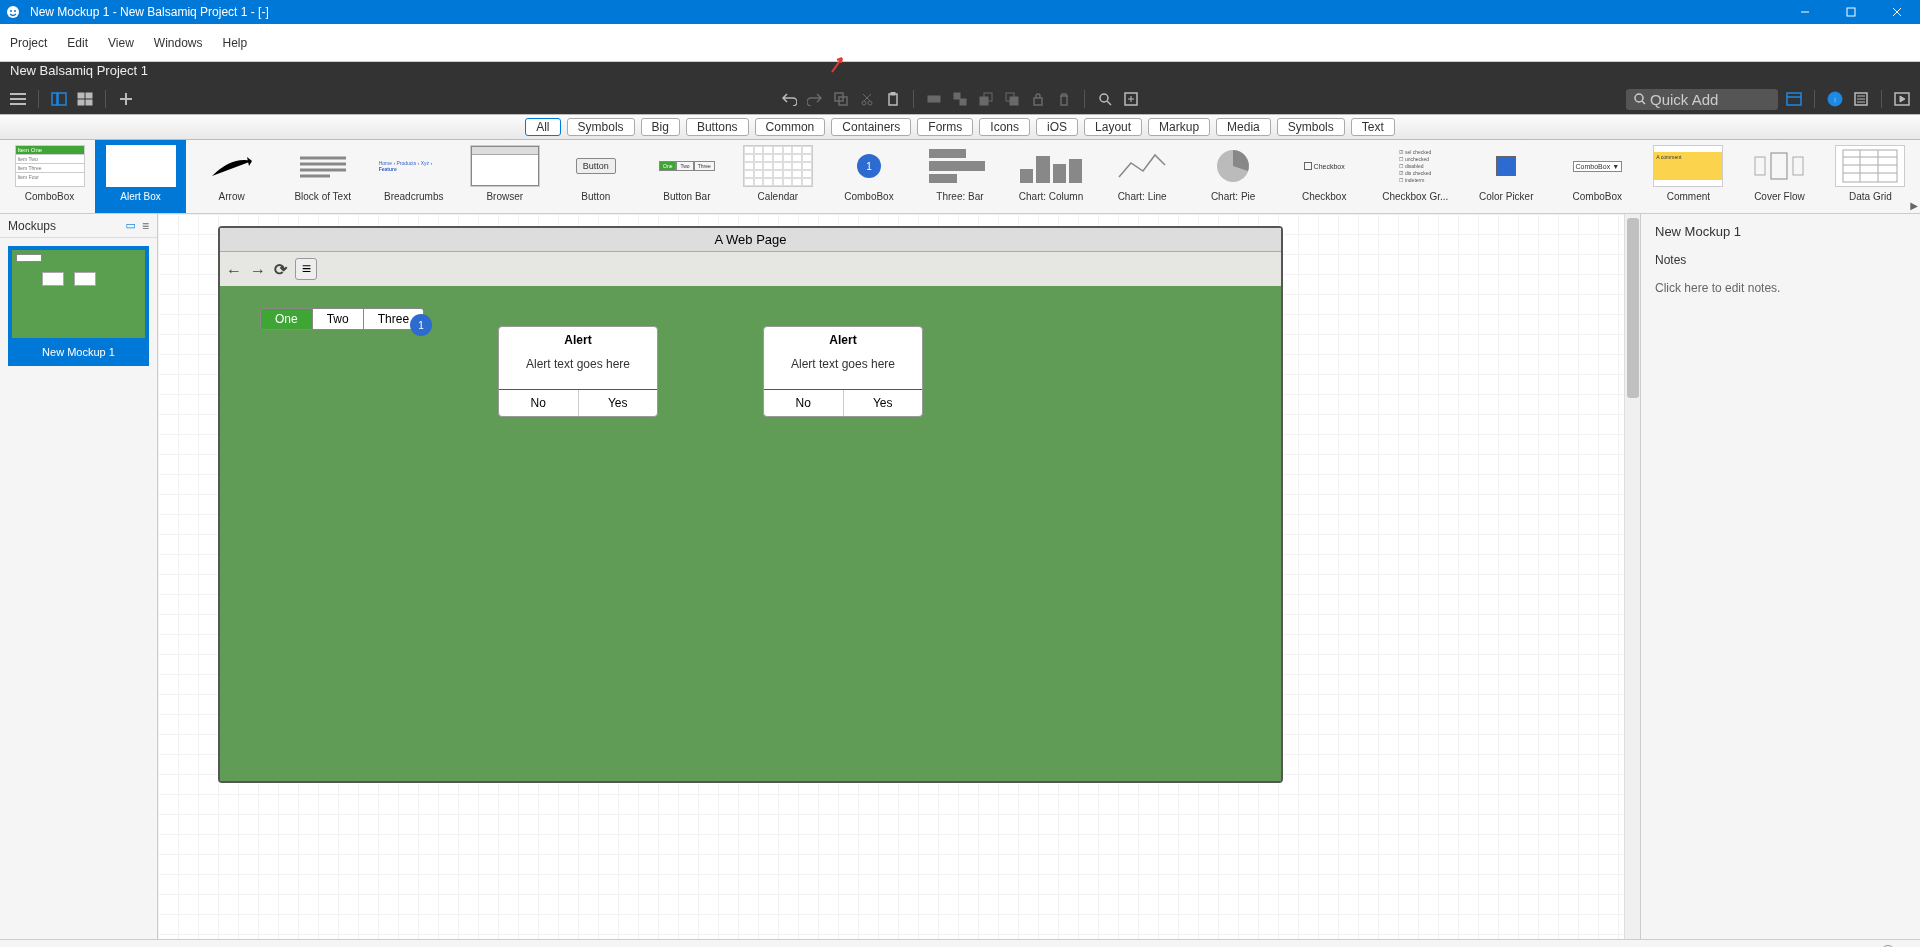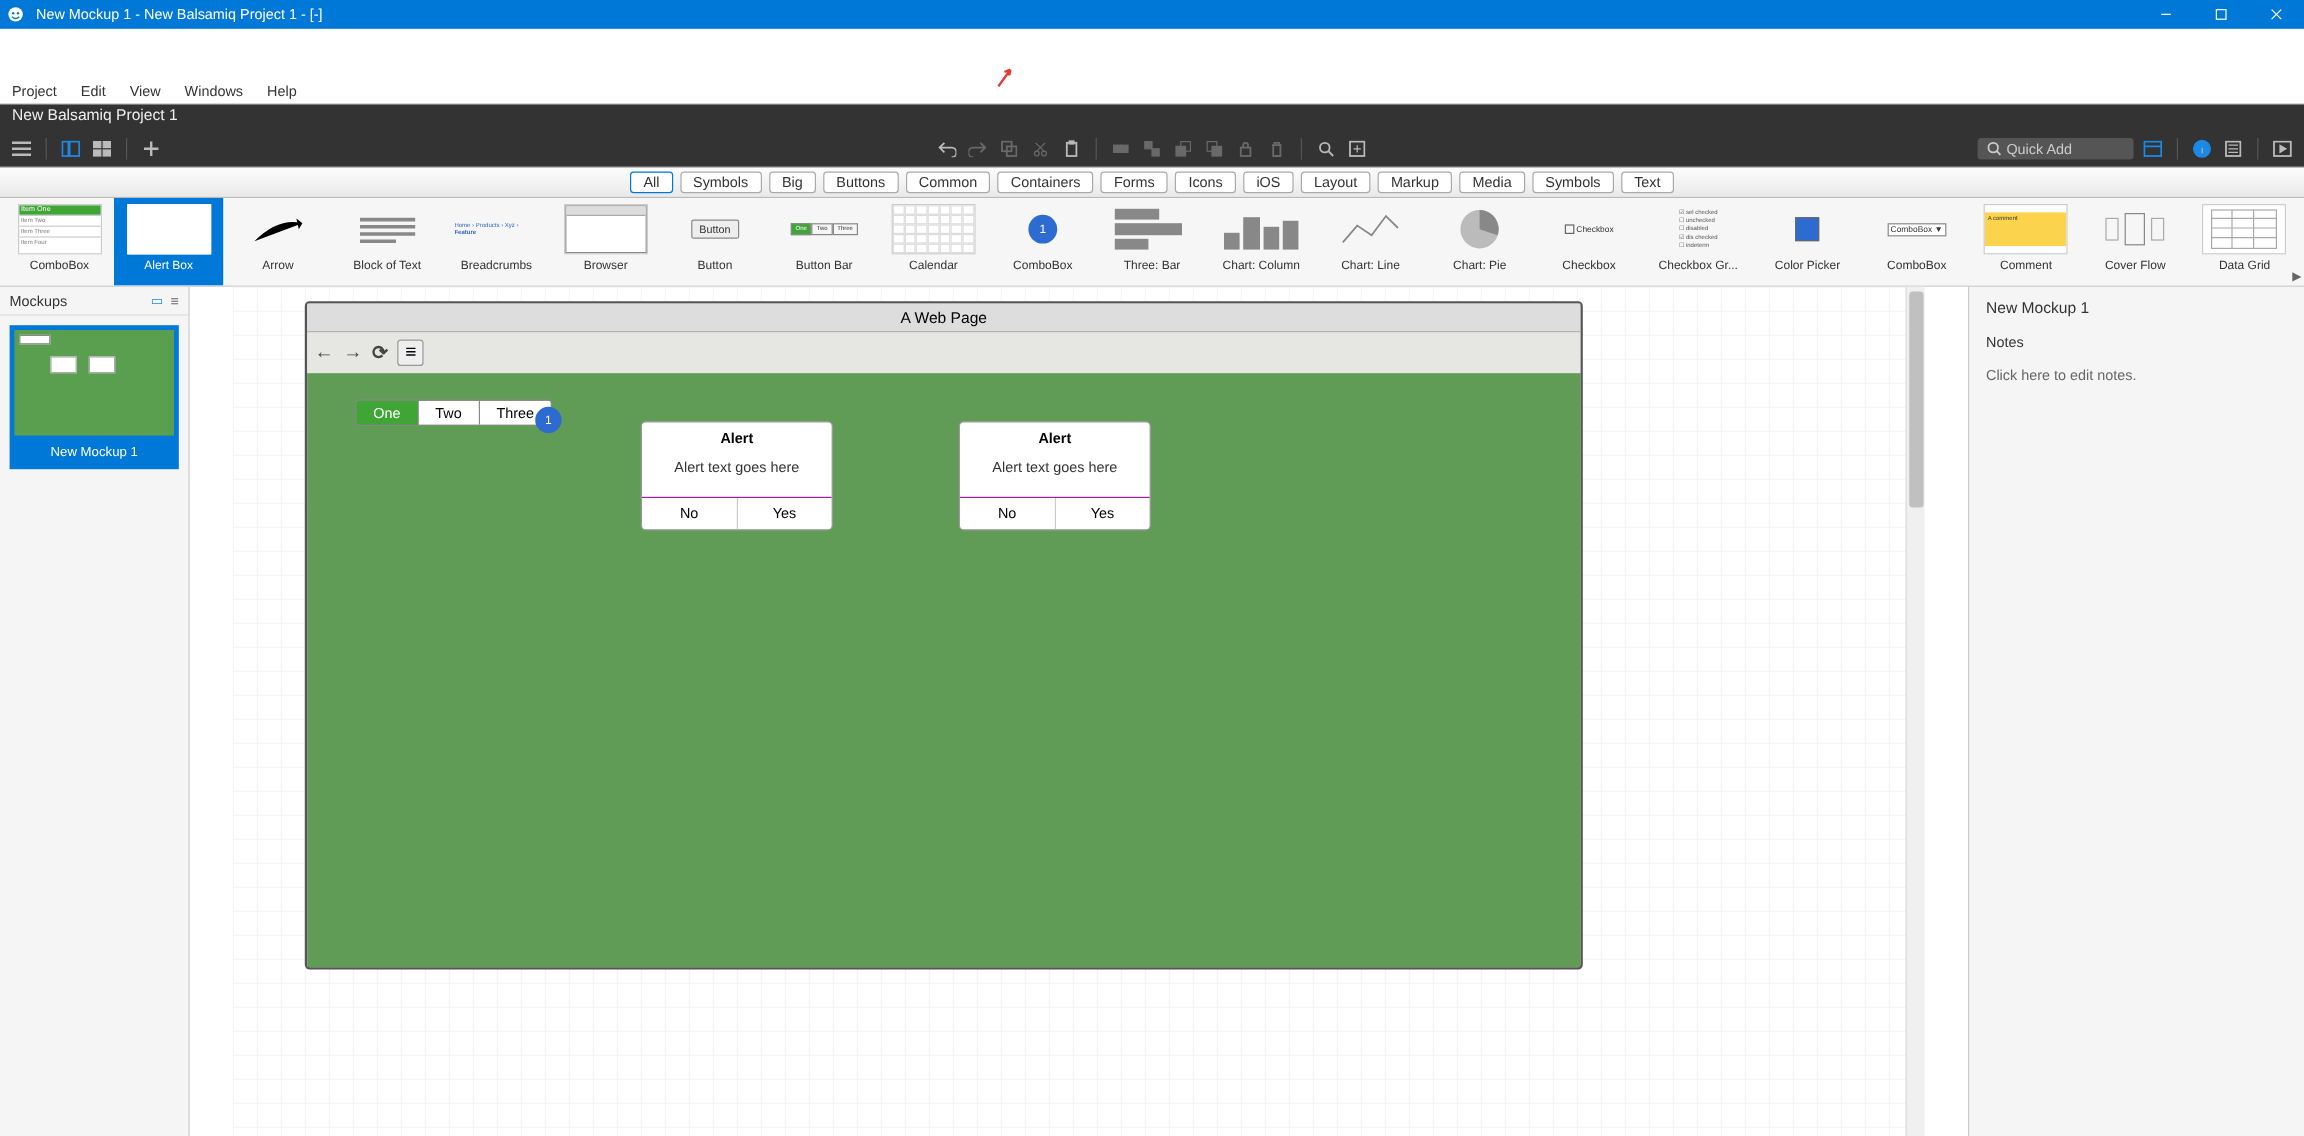--- a/index.html
+++ b/index.html
@@ -7,53 +7,53 @@
 
 
 .titlebar { height:24px; background:#0078d7; color:#fff; display:flex; align-items:center; font-size:12px; }
 .titlebar .icon { width:18px; height:18px; margin:0 4px; display:flex; align-items:center; justify-content:center; }
 .titlebar .title { flex:0 0 auto; padding-left:4px; }
 .titlebar .spacer { flex:1; }
 .titlebar .winbtn { width:46px; height:24px; display:flex; align-items:center; justify-content:center; }
 .titlebar .winbtn svg { stroke:#fff; }
 
 
-.menubar { height:22px; background:#fff; display:flex; align-items:center; font-size:12px; border-bottom:1px solid #ccc;margin-top:41px; }
+.menubar { height:38px; background:#fff; display:flex; align-items:center; font-size:12px; border-bottom:1px solid #ccc; }
 .menubar .menu-item { padding:3px 10px; color:#333; }
 
 
 .dark-toolbar { height:52px; background:#333; color:#eee; display:flex; flex-direction:column; }
 .dark-toolbar .project-title { height:22px; font-size:13px; padding:1px 10px; }
 .dark-toolbar .row2 { height:30px; display:flex; align-items:center; }
 .dark-toolbar .left-group { display:flex; align-items:center; gap:6px; padding-left:8px; }
 .dark-toolbar .center-group { position:absolute; left:50%; transform:translateX(-50%); display:flex; align-items:center; gap:6px; }
 .dark-toolbar .right-group { margin-left:auto; display:flex; align-items:center; gap:6px; padding-right:8px; }
 .tb-icon { width:20px; height:20px; display:flex; align-items:center; justify-content:center; color:#bbb; fill:#bbb; }
 .tb-icon svg { fill:#bbb; stroke:#bbb; }
 .tb-sep { width:1px; height:18px; background:#555; margin:0 4px; }
-.quick-add { display:flex; align-items:center; background:#555; border-radius:3px; padding:2px 8px; color:#ccc; font-size:12px; width:130px; }
+.quick-add { display:flex; align-items:center; background:#555; border-radius:3px; padding:2px 8px; color:#ccc; font-size:15px; width:152px; }
 .quick-add svg { margin-right:4px; }
 .tb-icon.active svg { fill:#1e88e5; stroke:#1e88e5; }
 
 
 .filter-bar { height:26px; background:linear-gradient(#fcfcfc,#e9e9e9); border-top:1px solid #bbb; border-bottom:1px solid #bbb; display:flex; align-items:center; justify-content:center; gap:6px; font-size:12px; }
 .filter-btn { border:1px solid #aaa; background:#fff; border-radius:3px; padding:1px 10px; color:#333; }
 .filter-btn.active { border-color:#0078d7; }
 
 
 .ribbon { height:74px; background:#f6f6f6; border-bottom:1px solid #ccc; display:flex; align-items:stretch; overflow:hidden; padding:0 4px; position:relative; }
 .ribbon-item { width:95px; display:flex; flex-direction:column; align-items:center; justify-content:flex-start; padding:4px 2px; font-size:10px; color:#333; border:1px solid transparent; }
 .ribbon-item.selected { background:#0078d7; color:#fff; }
 .ribbon-item .preview { width:70px; height:42px; display:flex; align-items:center; justify-content:center; background:#fff; border:1px solid #ccc; margin-bottom:4px; overflow:hidden; }
 .ribbon-item.selected .preview { border-color:#fff; }
 .ribbon-item .label { text-align:center; white-space:nowrap; overflow:hidden; text-overflow:ellipsis; width:100%; }
 .ribbon-caret { position:absolute; right:2px; bottom:2px; font-size:10px; color:#666; }
 
 
-.main { display:flex; height:calc(947px - 24px - 22px - 52px - 26px - 74px - 24px);gap:36px; }
+.main { display:flex; height:calc(947px - 24px - 22px - 52px - 26px - 74px - 24px); }
 .left-panel { width:158px; background:#f5f5f5; border-right:1px solid #ccc; display:flex; flex-direction:column; }
 .left-panel .hdr { height:24px; display:flex; align-items:center; padding:0 8px; font-size:12px; color:#333; border-bottom:1px solid #ddd; }
 .left-panel .hdr .spacer { flex:1; }
 .left-panel .thumb-wrap { padding:8px; }
 .thumb { background:#0078d7; padding:4px; }
 .thumb .img { width:100%; height:88px; background:#5a9e50; position:relative; }
 .thumb .img .mini { position:absolute; background:#fff; border:1px solid #aaa; width:22px; height:14px; }
 .thumb-label { text-align:center; color:#fff; font-size:11px; padding:8px 0 4px; }
 
 .canvas-area { flex:1; position:relative; overflow:auto; background:#fff; background-image:linear-gradient(#f2f2f2 1px,transparent 1px),linear-gradient(90deg,#f2f2f2 1px,transparent 1px); background-size:20px 20px; }

